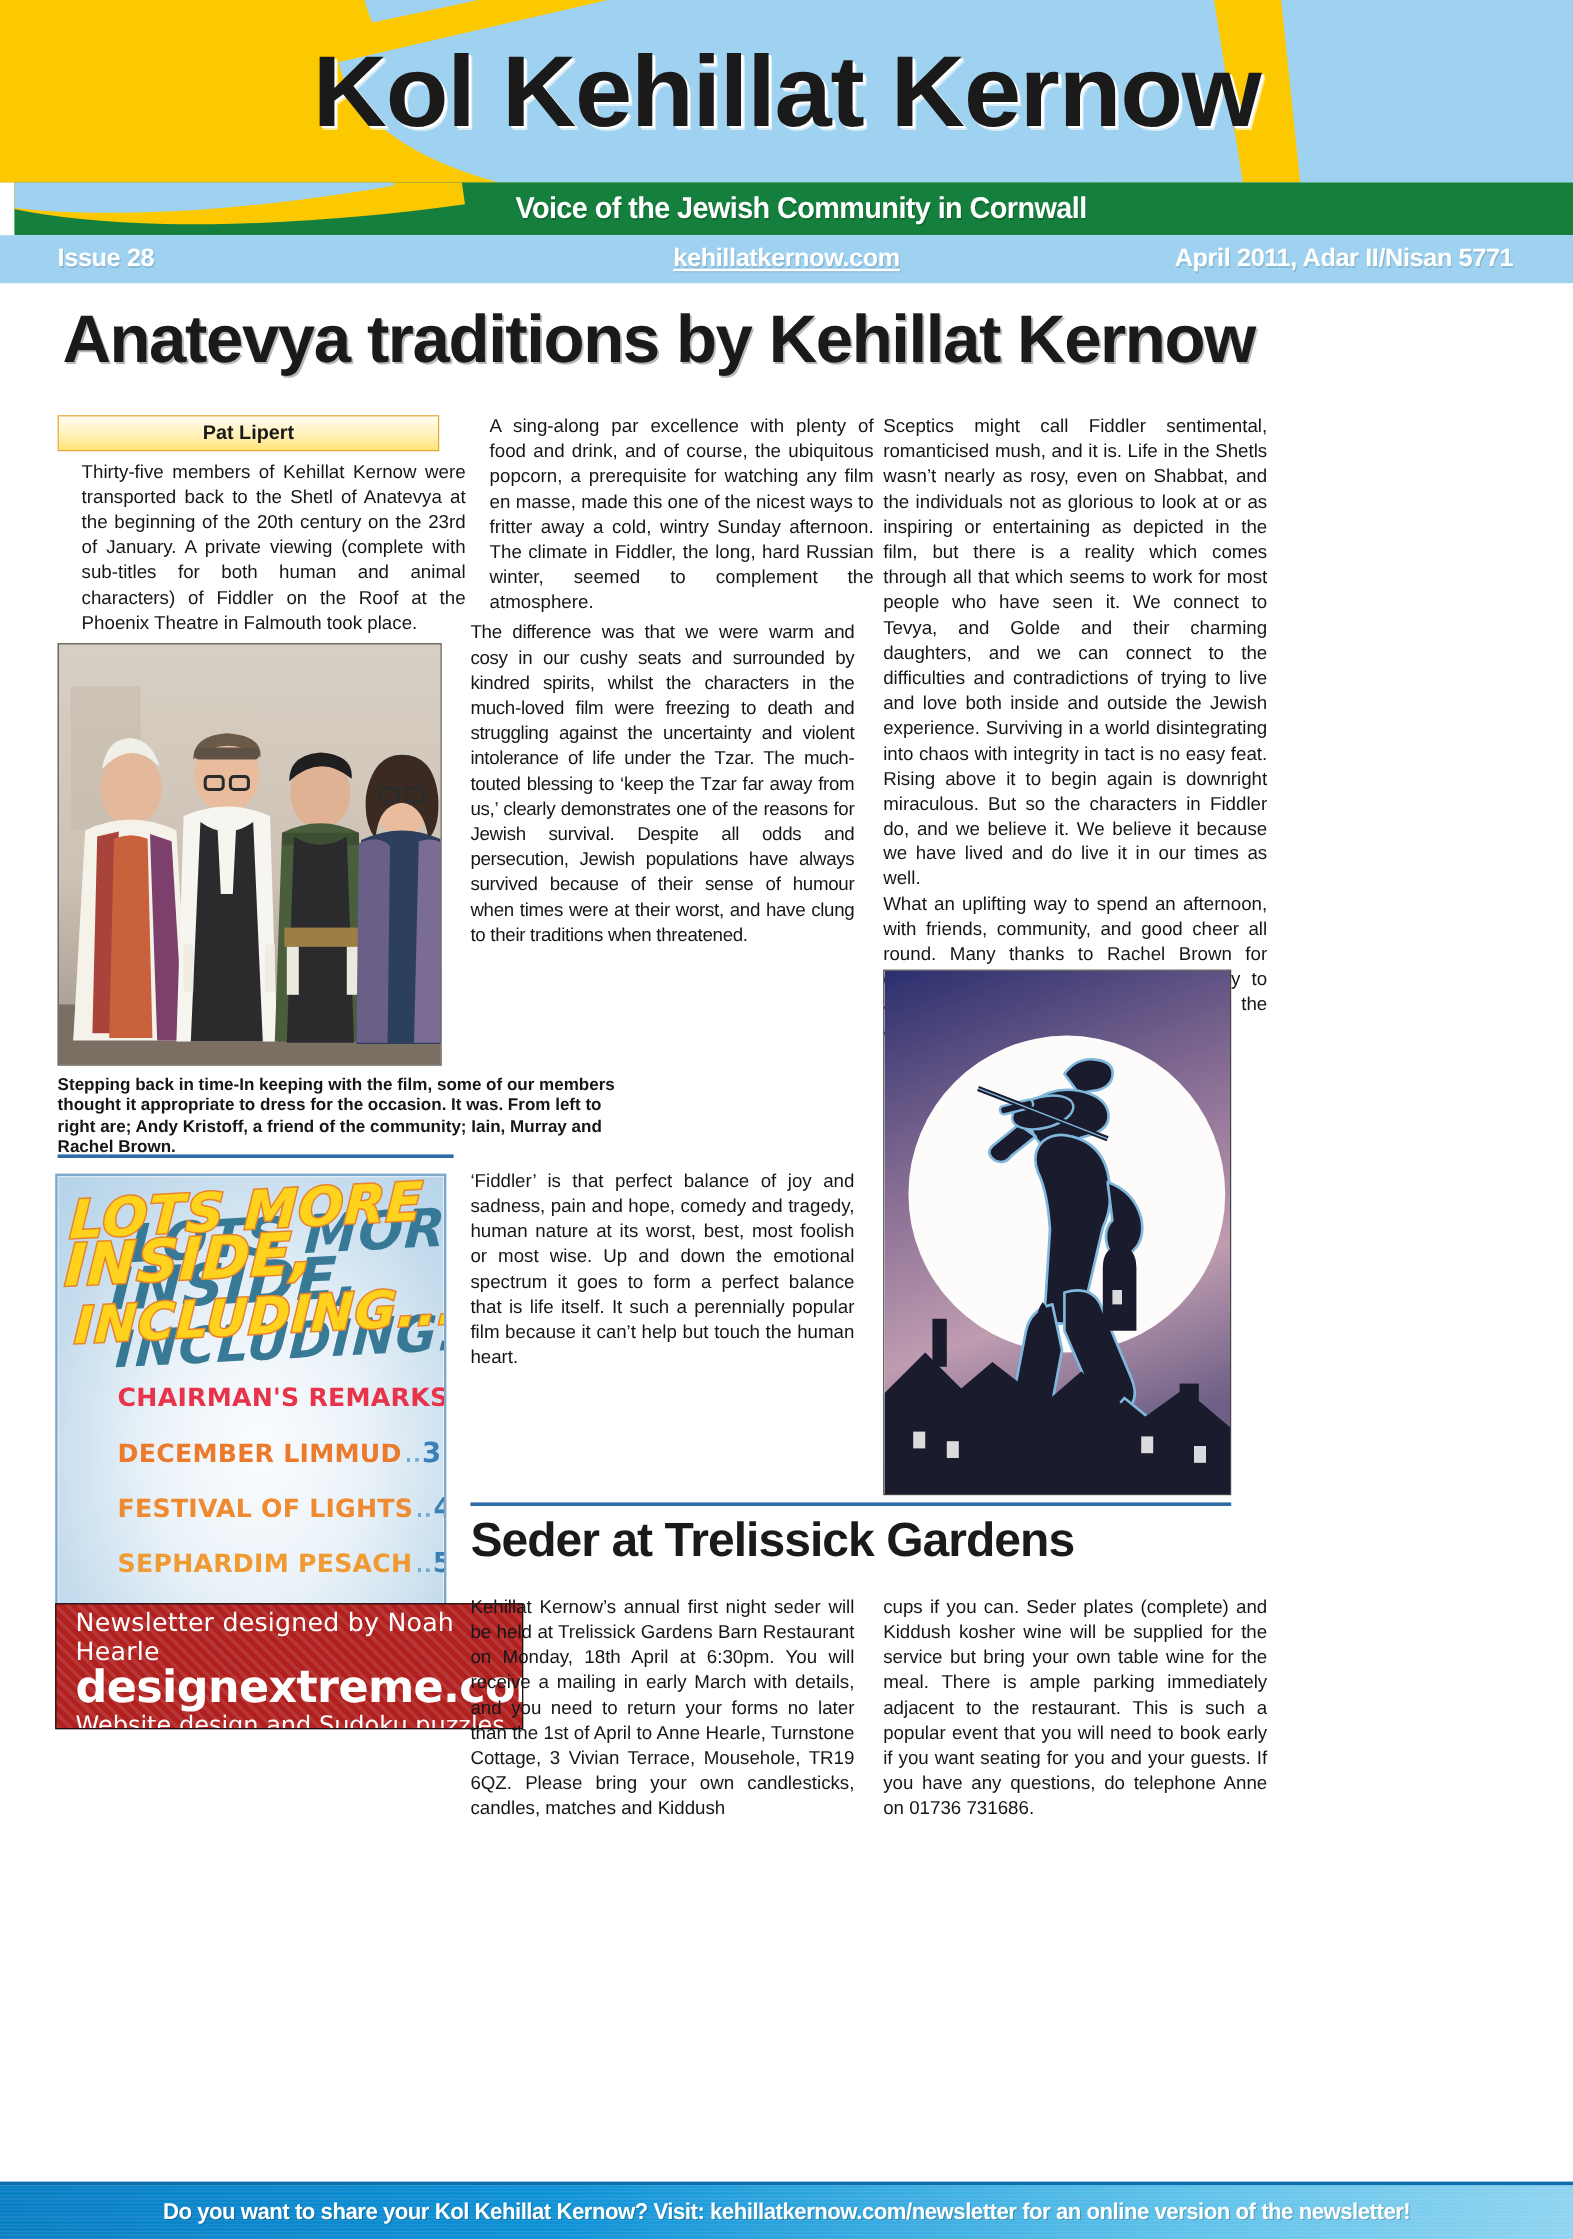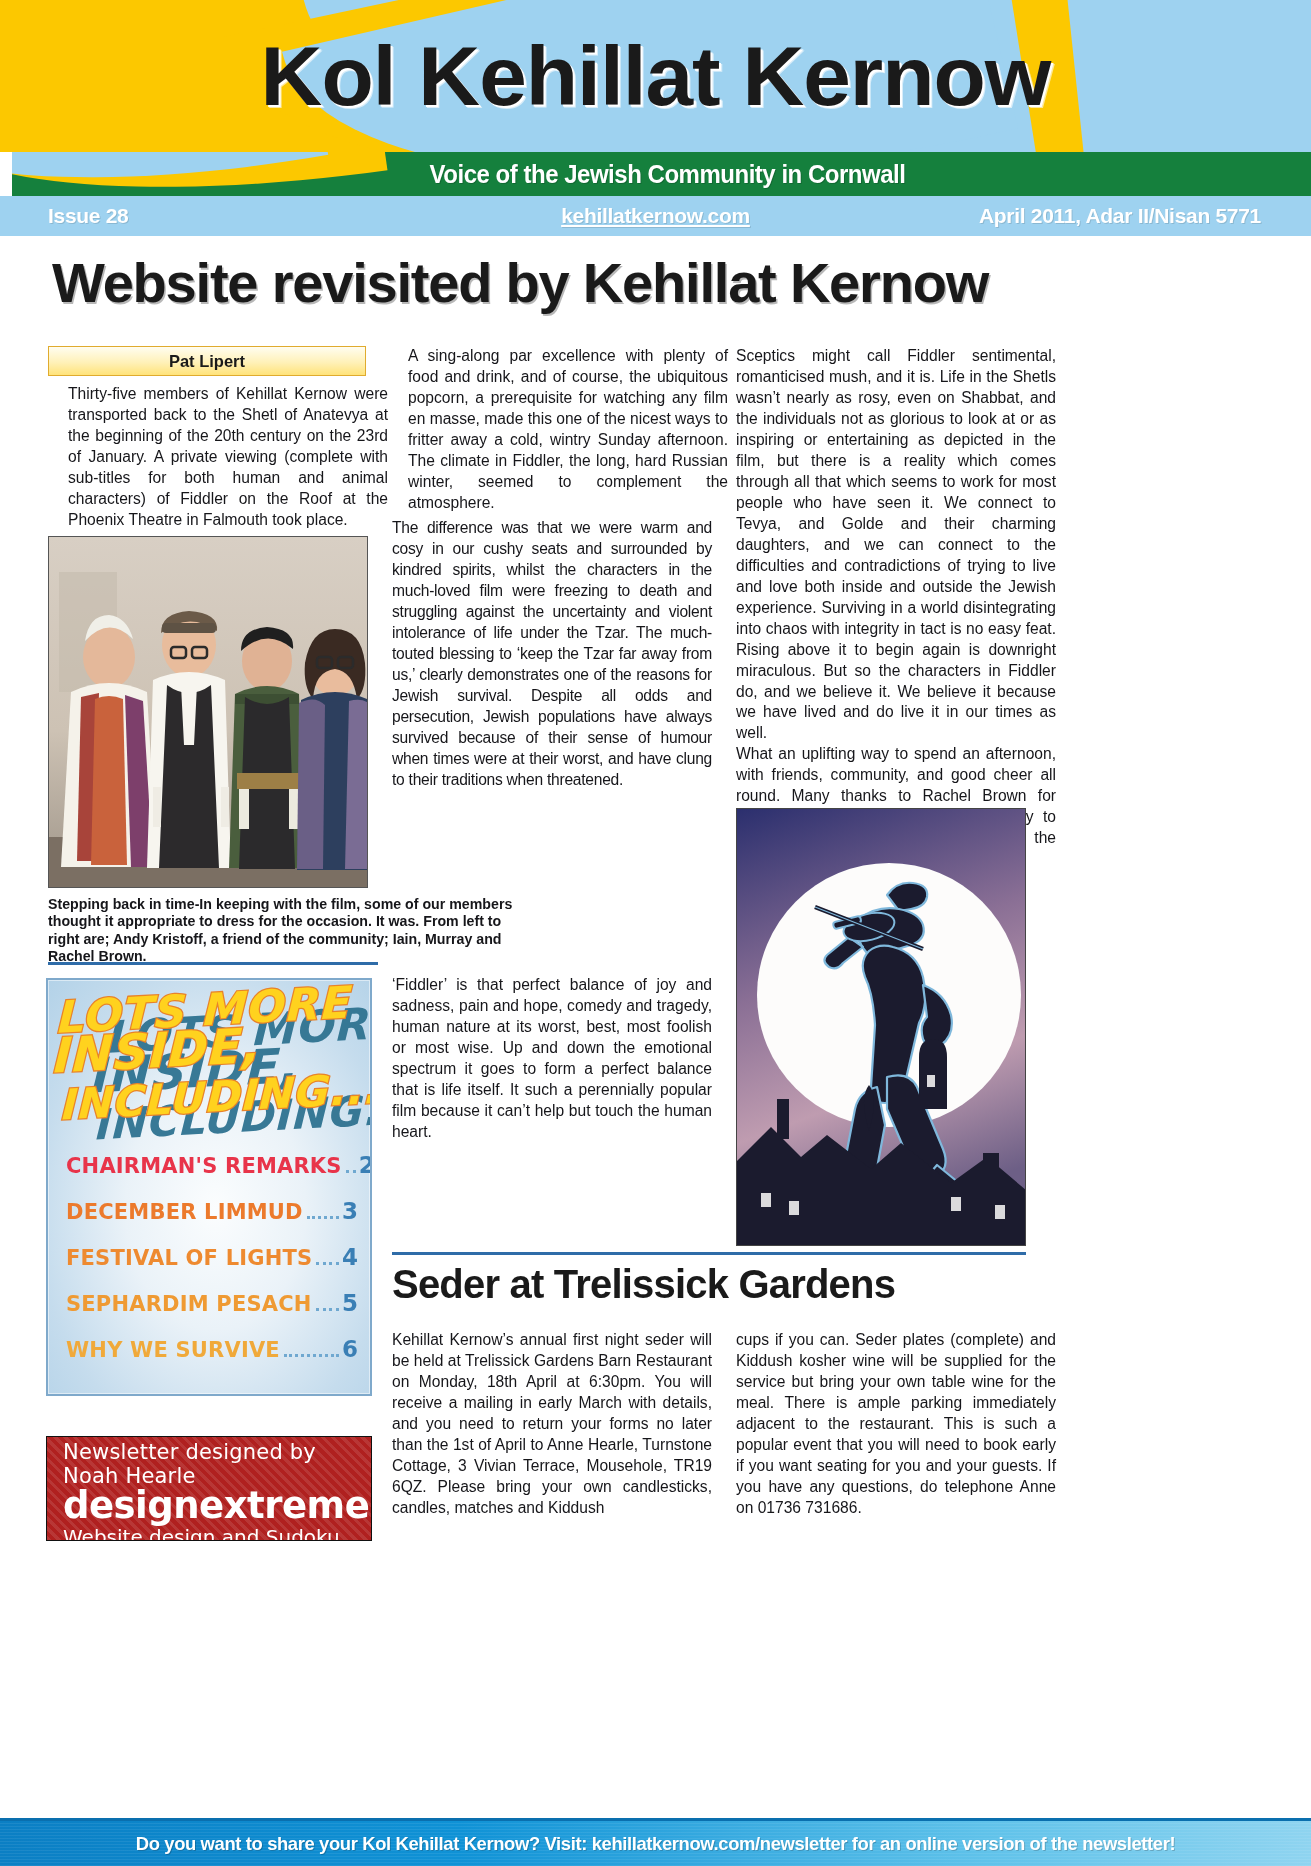--- a/index.html
+++ b/index.html
@@ -169,41 +169,42 @@
     color:#ffd21e;
     -webkit-text-stroke: 2.5px #e8822a;
     paint-order: stroke fill;
   }
 
   .toc-list { position:absolute; left:0; top:172px; width:326px; }
   .toc-row {
     display:flex; align-items:baseline;
     padding: 0 16px 0 18px;
     height:46px;
+    margin-left:32px;
   }
   .toc-label {
     font-family:"DejaVu Sans", sans-serif;
     font-weight:bold;
     font-size:21px;
     letter-spacing:0.2px;
     text-transform:uppercase;
     white-space:nowrap;
   }
   .toc-dots {
     flex:1; border-bottom: 3px dotted #6fa8d0;
     margin:0 3px 5px 4px; min-width:10px;
   }
   .toc-page {
     font-family:"DejaVu Sans", sans-serif;
     font-weight:bold; font-size:23px; color:#3a7fb5;
   }
 
   
   .ad {
-    position:absolute; left:46px; top:1436px; width:326px; height:105px;
+    position:absolute; left:46px; top:1336px; width:390px; height:105px;
     background:#b0201f;
     background-image: repeating-linear-gradient(45deg, rgba(255,255,255,0.10) 0 3px, rgba(0,0,0,0) 3px 7px);
     border:1.5px solid #111;
     color:#fff;
     padding:3px 0 0 16px;
     overflow:hidden;
   }
   .ad-l1 { font-family:"DejaVu Sans", sans-serif; font-size:21px; letter-spacing:0.2px; }
   .ad-l2 { font-family:"DejaVu Sans", sans-serif; font-size:37px; font-weight:bold; line-height:1.05; margin-top:-1px; letter-spacing:-0.5px;}
   .ad-l3 { font-family:"DejaVu Sans", sans-serif; font-size:20px; margin-top:-1px; }
@@ -263,21 +264,21 @@
     <div class="tb-blue-cut"></div>
     <div class="tagline-text">Voice of the Jewish Community in Cornwall</div>
   </div>
 
   <div class="issue-band">
     <span class="issue-center">kehillatkernow.com</span>
     <span class="issue-left">Issue 28</span>
     <span class="issue-right">April 2011, Adar II/Nisan 5771</span>
   </div>
 
-  <div class="headline">Website revisited by Kehillat Kernow</div>
+  <div class="headline">Anatevya traditions by Kehillat Kernow</div>
 
   <div class="byline">Pat Lipert</div>
 
   <div class="col col-left">
     <p>Thirty-five members of Kehillat Kernow were transported back to the Shetl of Anatevya at the beginning of the 20th century on the 23rd of January. A private viewing (complete with sub-titles for both human and animal characters) of Fiddler on the Roof at the Phoenix Theatre in Falmouth took place.</p>
   </div>
 
   <div class="col col-mid-top">
     <p>A sing-along par excellence with plenty of food and drink, and of course, the ubiquitous popcorn, a prerequisite for watching any film en masse, made this one of the nicest ways to fritter away a cold, wintry Sunday afternoon. The climate in Fiddler, the long, hard Russian winter, seemed to complement the atmosphere.</p>
   </div>

